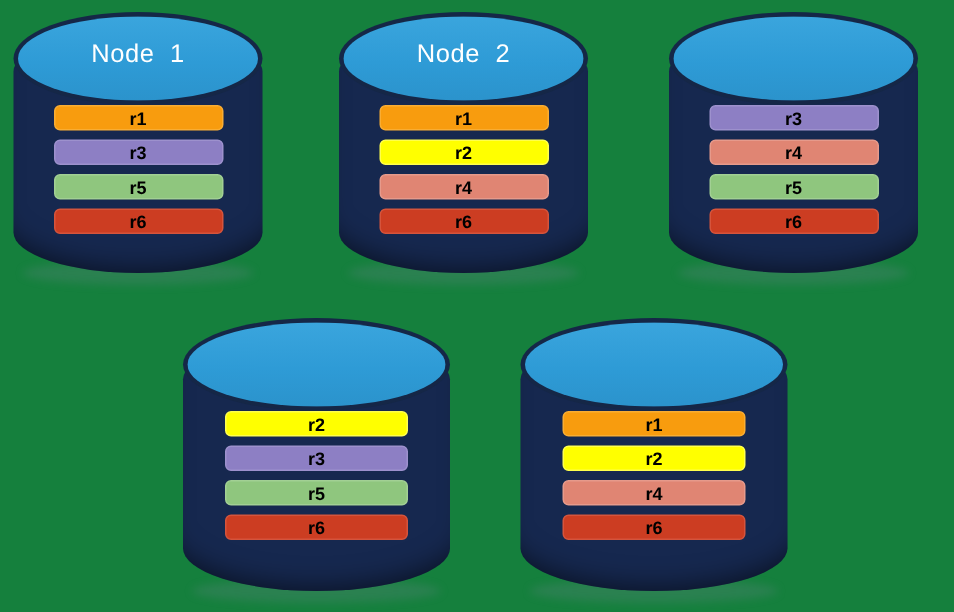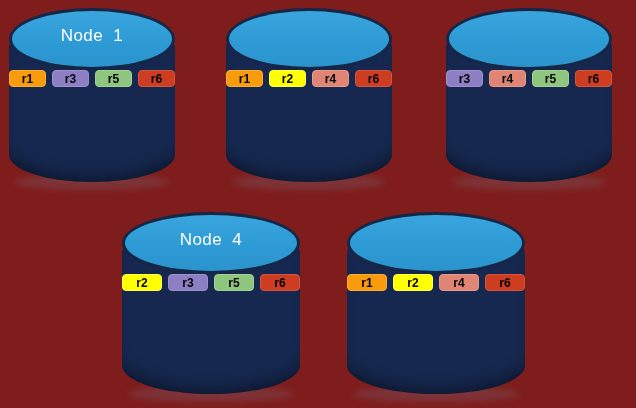--- a/index.html
+++ b/index.html
@@ -13,21 +13,21 @@
     position: relative;
     overflow: hidden;
     font-family: "Liberation Sans", sans-serif;
   }
 
   #canvas {
     position: absolute;
     left: 0; top: 0;
     width: 636px;
     height: 408px;
-    background: #7f1d1d;
+    background: #15803d;
   }
 
   
   .node {
     position: absolute;
     width: 166px;
     height: 182px;
   }
   .node.row2 { width: 178px; height: 190px; }
 
@@ -95,20 +95,21 @@
     pointer-events: none;
   }
 
   
   .replica-list {
     position: absolute;
     left: 0;
     top: 62px;
     width: 100%;
     display: flex;
+    flex-direction: column;
     align-items: center;
     gap: 6px;
   }
   .replica {
     width: 113px;
     height: 17px;
     border-radius: 4px;
     display: flex;
     align-items: center;
     justify-content: center;
@@ -143,20 +144,21 @@
       <div class="replica" style="background: rgb(143, 198, 126); border: 1px solid rgb(162, 208, 148);">r5</div>
       <div class="replica" style="background: rgb(204, 61, 34); border: 1px solid rgb(213, 84, 60);">r6</div>
     </div>
   </div>
 
   <div class="node" id="node-2">
     <div class="node-shadow"></div>
     <div class="node-body"></div>
     <div class="node-rim"></div>
     <div class="node-top"></div>
+    <div class="node-title">Node  2</div>
     <div class="replica-list">
       <div class="replica" style="background: rgb(248, 156, 14); border: 1px solid rgb(249, 173, 51);">r1</div>
       <div class="replica" style="background: rgb(255, 255, 0); border: 1px solid rgb(255, 255, 77);">r2</div>
       <div class="replica" style="background: rgb(224, 133, 115); border: 1px solid rgb(230, 154, 139);">r4</div>
       <div class="replica" style="background: rgb(204, 61, 34); border: 1px solid rgb(213, 84, 60);">r6</div>
     </div>
   </div>
 
   <div class="node" id="node-3">
     <div class="node-shadow"></div>
@@ -169,21 +171,20 @@
       <div class="replica" style="background: rgb(143, 198, 126); border: 1px solid rgb(162, 208, 148);">r5</div>
       <div class="replica" style="background: rgb(204, 61, 34); border: 1px solid rgb(213, 84, 60);">r6</div>
     </div>
   </div>
 
   <div class="node row2" id="node-4">
     <div class="node-shadow"></div>
     <div class="node-body"></div>
     <div class="node-rim"></div>
     <div class="node-top"></div>
-    <div class="node-title">Node  4</div>
     <div class="replica-list">
       <div class="replica" style="background: rgb(255, 255, 0); border: 1px solid rgb(255, 255, 77);">r2</div>
       <div class="replica" style="background: rgb(141, 127, 196); border: 1px solid rgb(157, 145, 205);">r3</div>
       <div class="replica" style="background: rgb(143, 198, 126); border: 1px solid rgb(162, 208, 148);">r5</div>
       <div class="replica" style="background: rgb(204, 61, 34); border: 1px solid rgb(213, 84, 60);">r6</div>
     </div>
   </div>
 
   <div class="node row2" id="node-5">
     <div class="node-shadow"></div>

